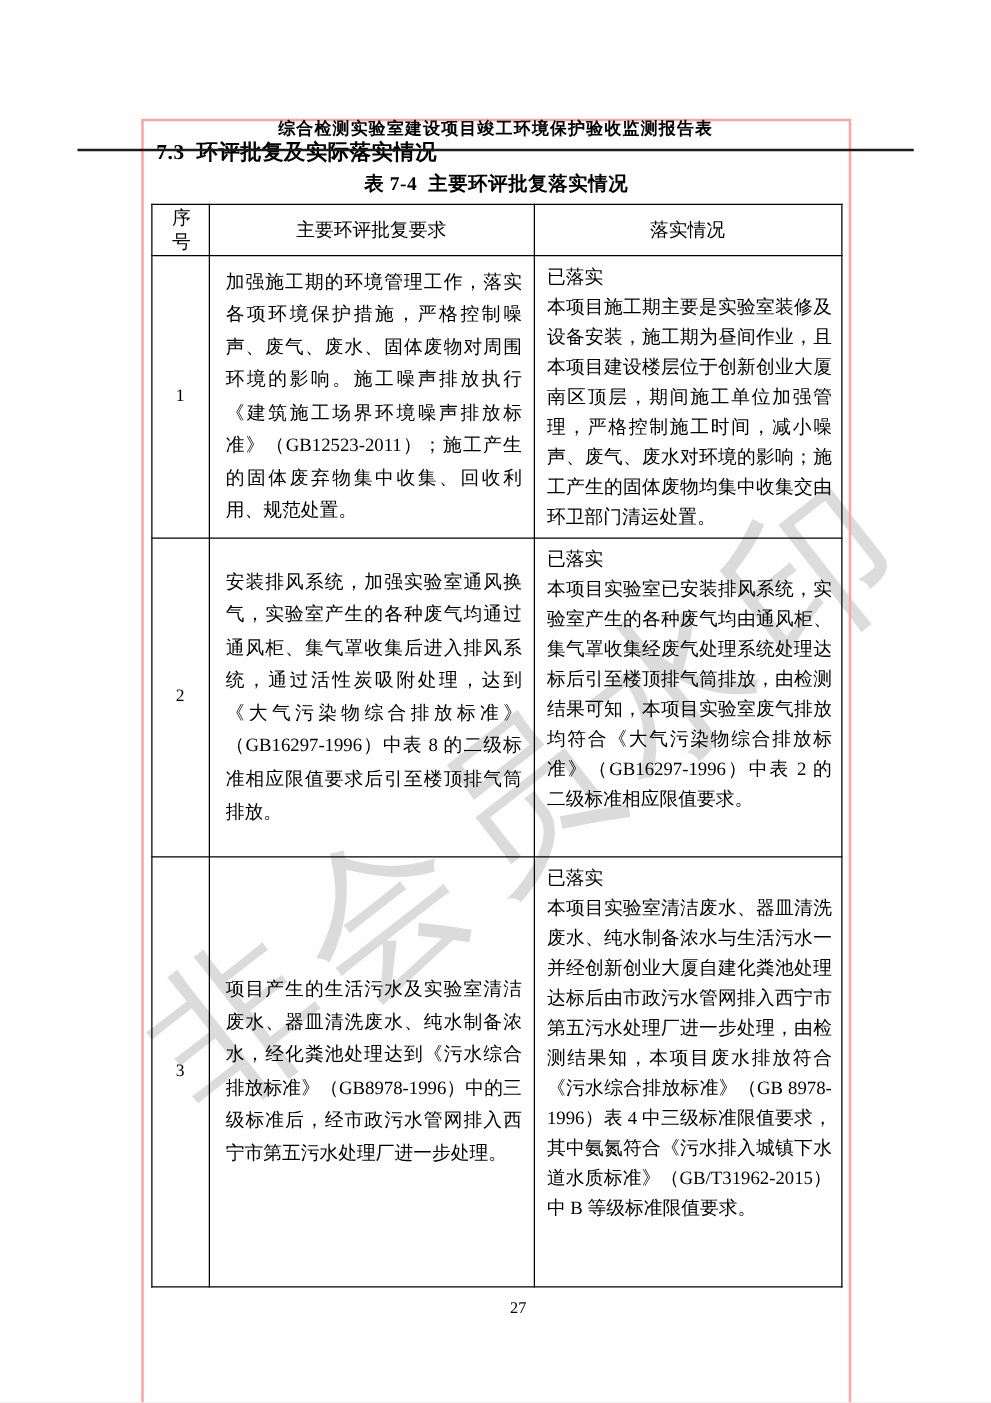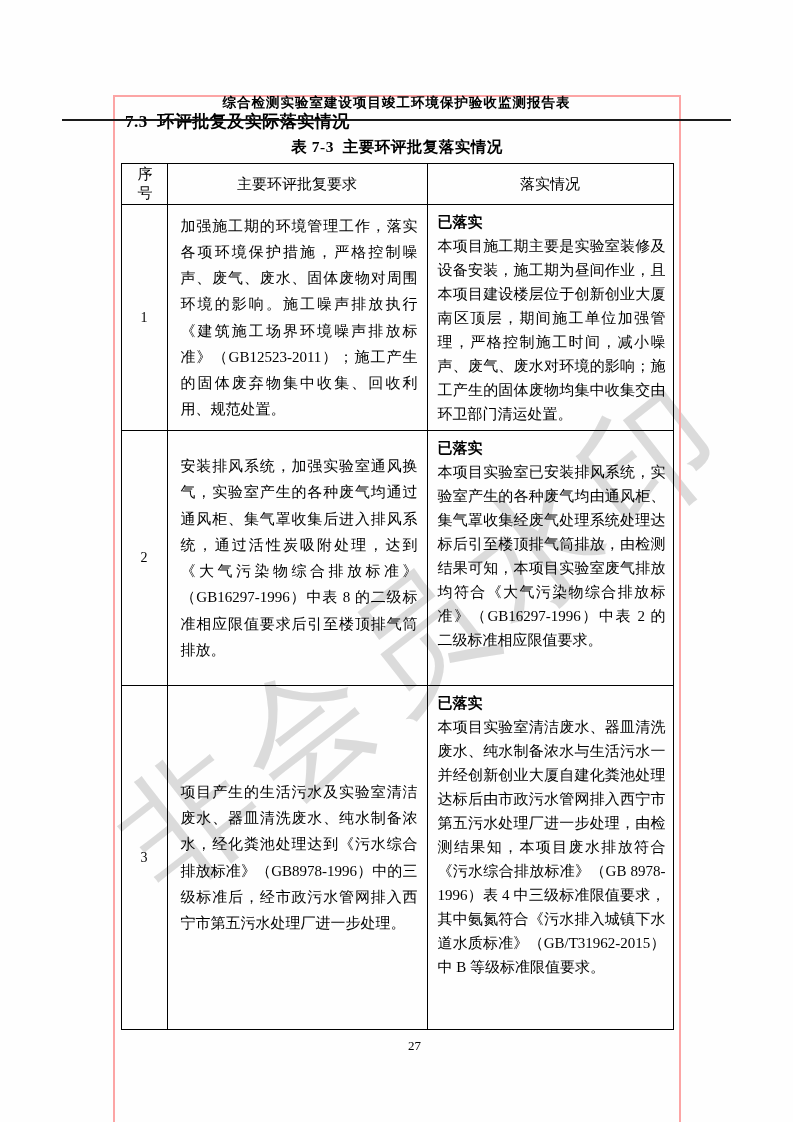--- a/index.html
+++ b/index.html
@@ -57,40 +57,40 @@
     text-align:center; vertical-align:middle; font-size:14px;
   }
   td.req {
     vertical-align:middle; padding:4px 9px 4px 13px;
     font-size:15px; line-height:1.75; text-align:justify;
   }
   td.status {
     vertical-align:top; padding:5px 7px 4px 10px;
     font-size:15px; line-height:1.6; text-align:justify;
   }
-  .status-label { font-weight:bold; }
+  .status-label { font-weight:normal; }
   .page-number {
     position:absolute; left:0; right:0; top:1038px;
     text-align:center; font-size:13px; z-index:2;padding-left:36px;
   }
 </style>
 </head>
 <body>
 
 <div class="page">
 
   <div class="doc-header">
     <span>综合检测实验室建设项目竣工环境保护验收监测报告表</span>
   </div>
 
   <div class="watermark">非会员水印</div>
 
   <div class="content-box">
     <div class="section-heading">7.3  环评批复及实际落实情况</div>
-    <div class="table-caption">表 7-3  主要环评批复落实情况</div>
+    <div class="table-caption">表 7-4  主要环评批复落实情况</div>
 
     <table class="approval">
       <colgroup>
           <col class="c-no">
           <col class="c-req">
           <col class="c-sta">
         </colgroup>
       <thead>
         <tr>
           <th>序号</th>

